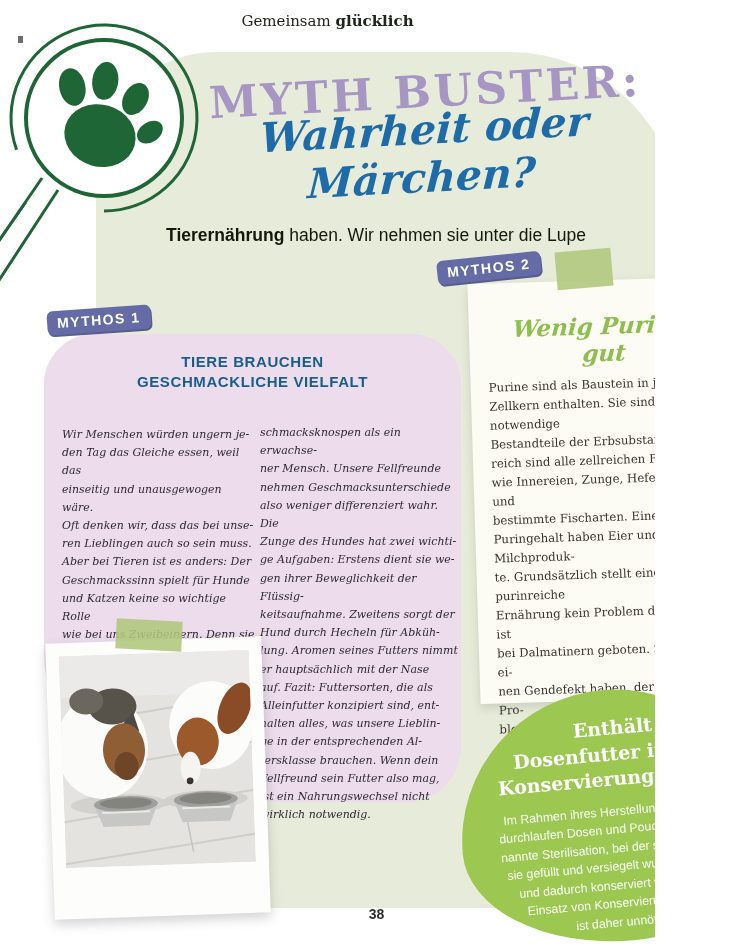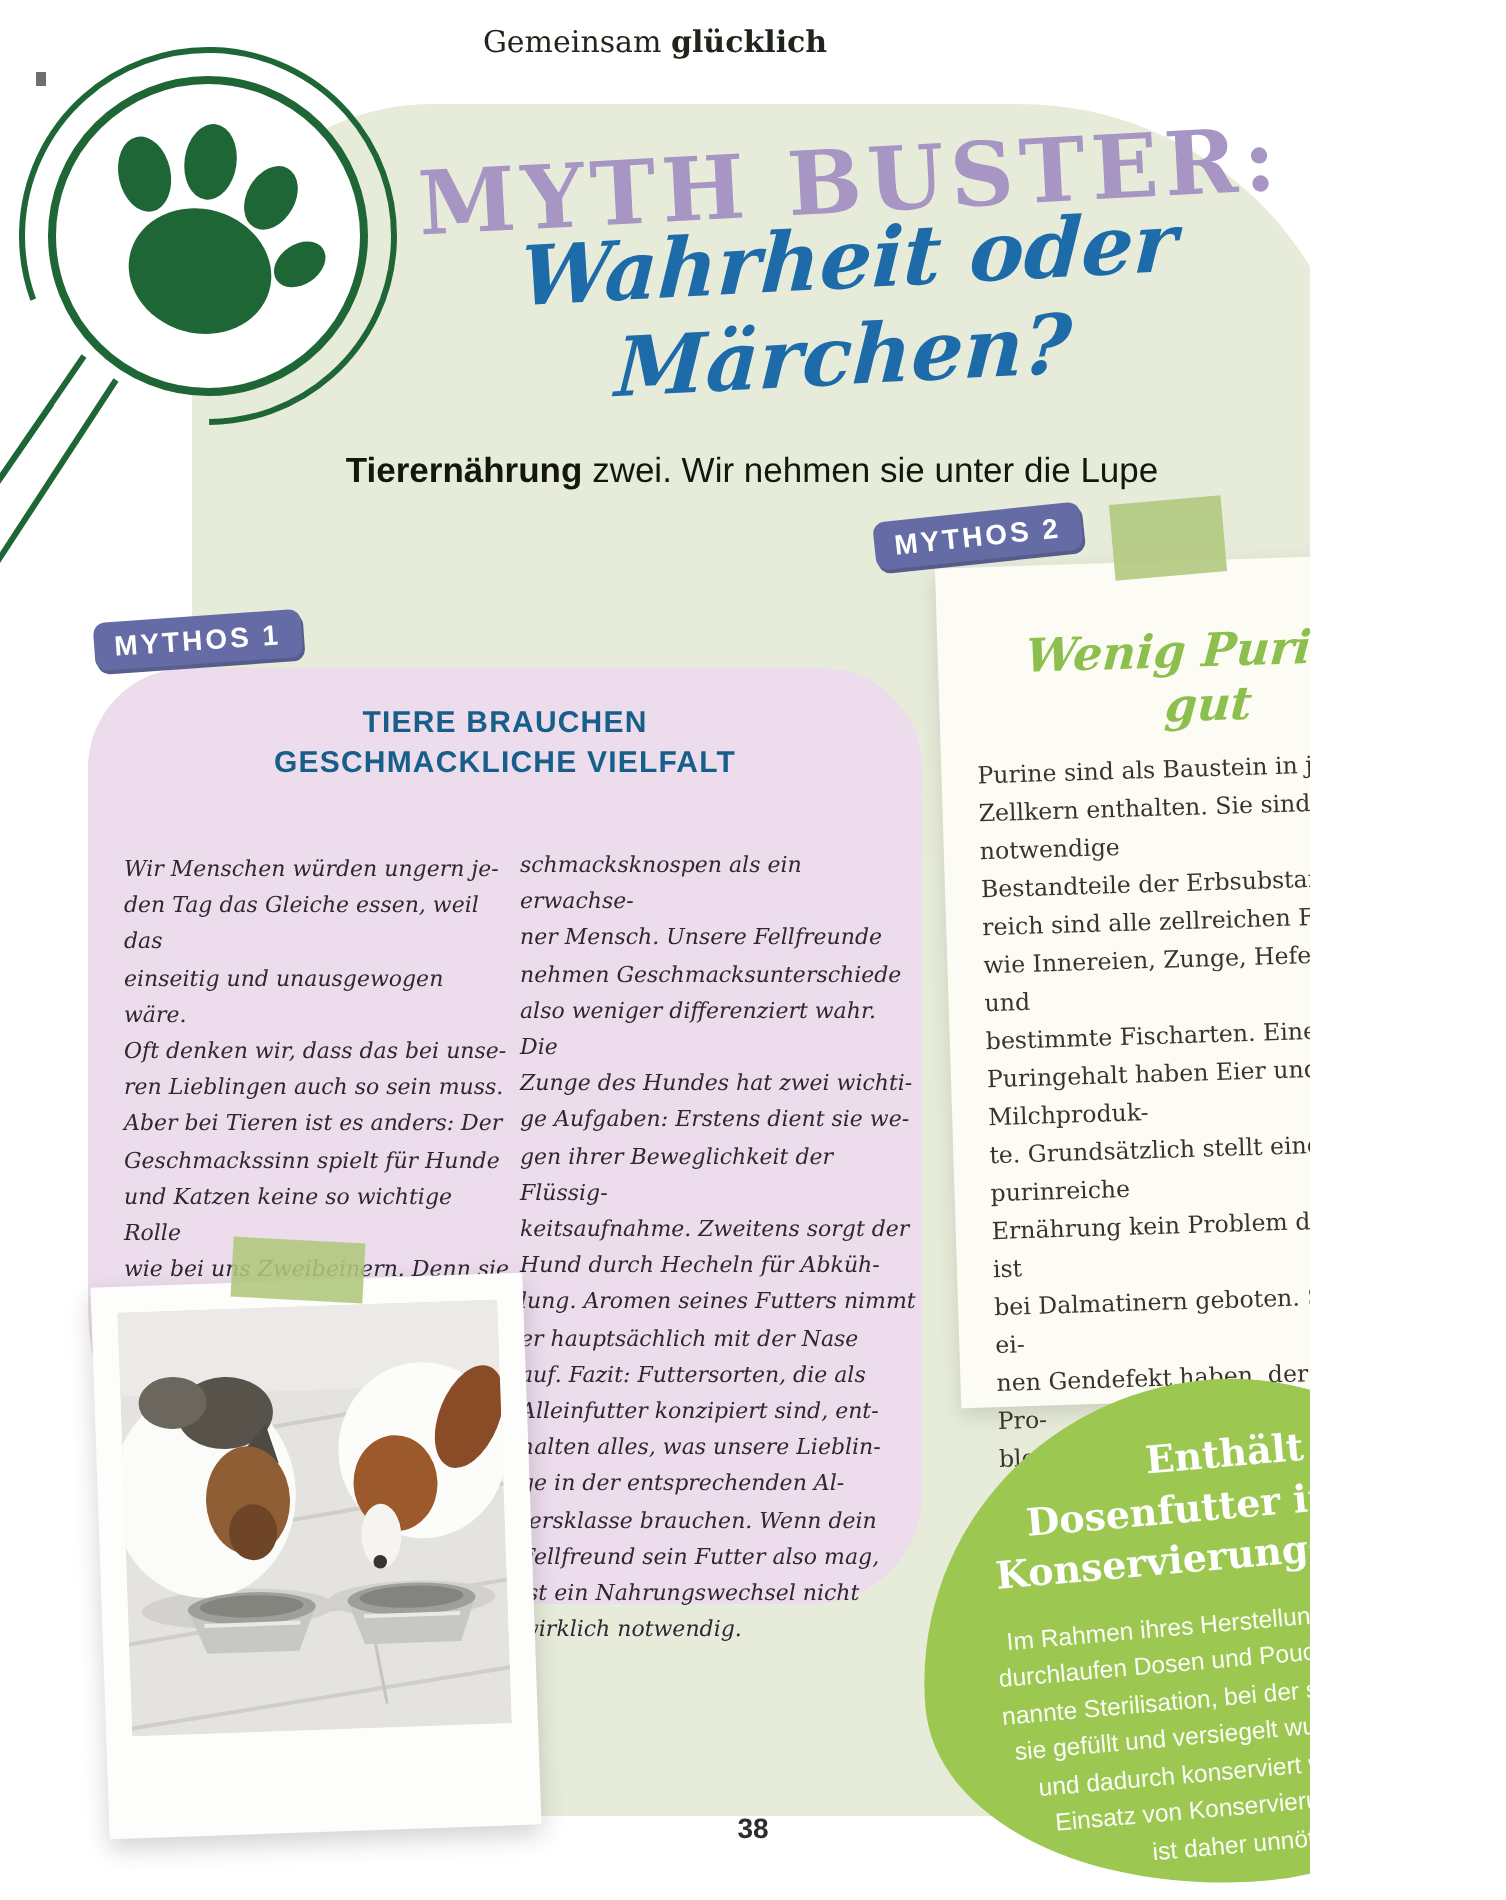--- a/index.html
+++ b/index.html
@@ -105,21 +105,21 @@
       <ellipse cx="25" cy="-27" rx="12" ry="17" transform="rotate(14 25 -27)"></ellipse>
       <ellipse cx="48" cy="1" rx="10" ry="14" transform="rotate(40 48 1)"></ellipse>
     </g>
   </svg>
 
   <div class="title-main">MYTH BUSTER:</div>
   <div class="title-script">Wahrheit oder Märchen?</div>
 
   <div class="intro">
     <br>
-    <b>Tierernährung</b><span> zwei. Wir nehmen sie unter die Lupe</span>
+    <b>Tierernährung</b><span> haben. Wir nehmen sie unter die Lupe</span>
   </div>
 
   <div class="badge m2-badge">MYTHOS 2</div>
 
   <div class="card">
     <div class="card-heading">Wenig Purin = gut</div>
     <div class="card-body">Purine sind als Baustein in jedem
 Zellkern enthalten. Sie sind notwendige
 Bestandteile der Erbsubstanz. Purin-
 reich sind alle zellreichen Futtermittel,

